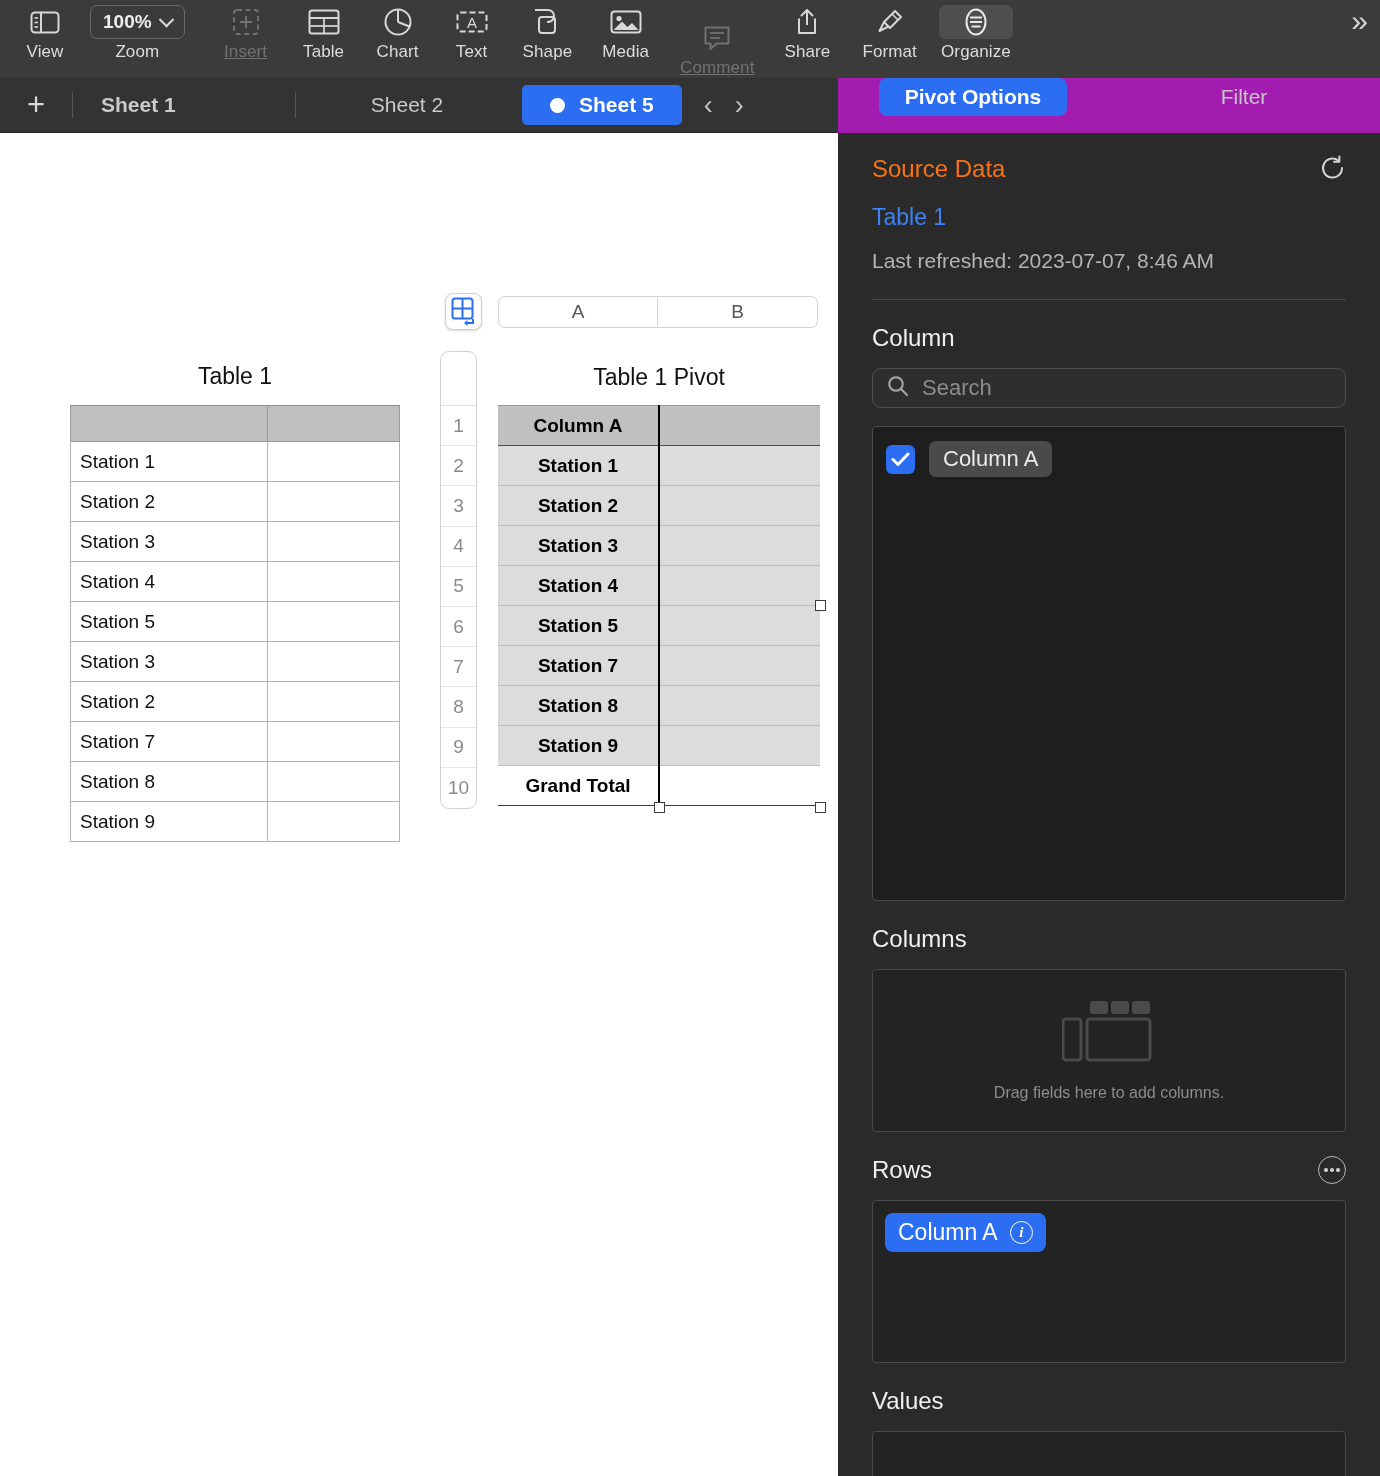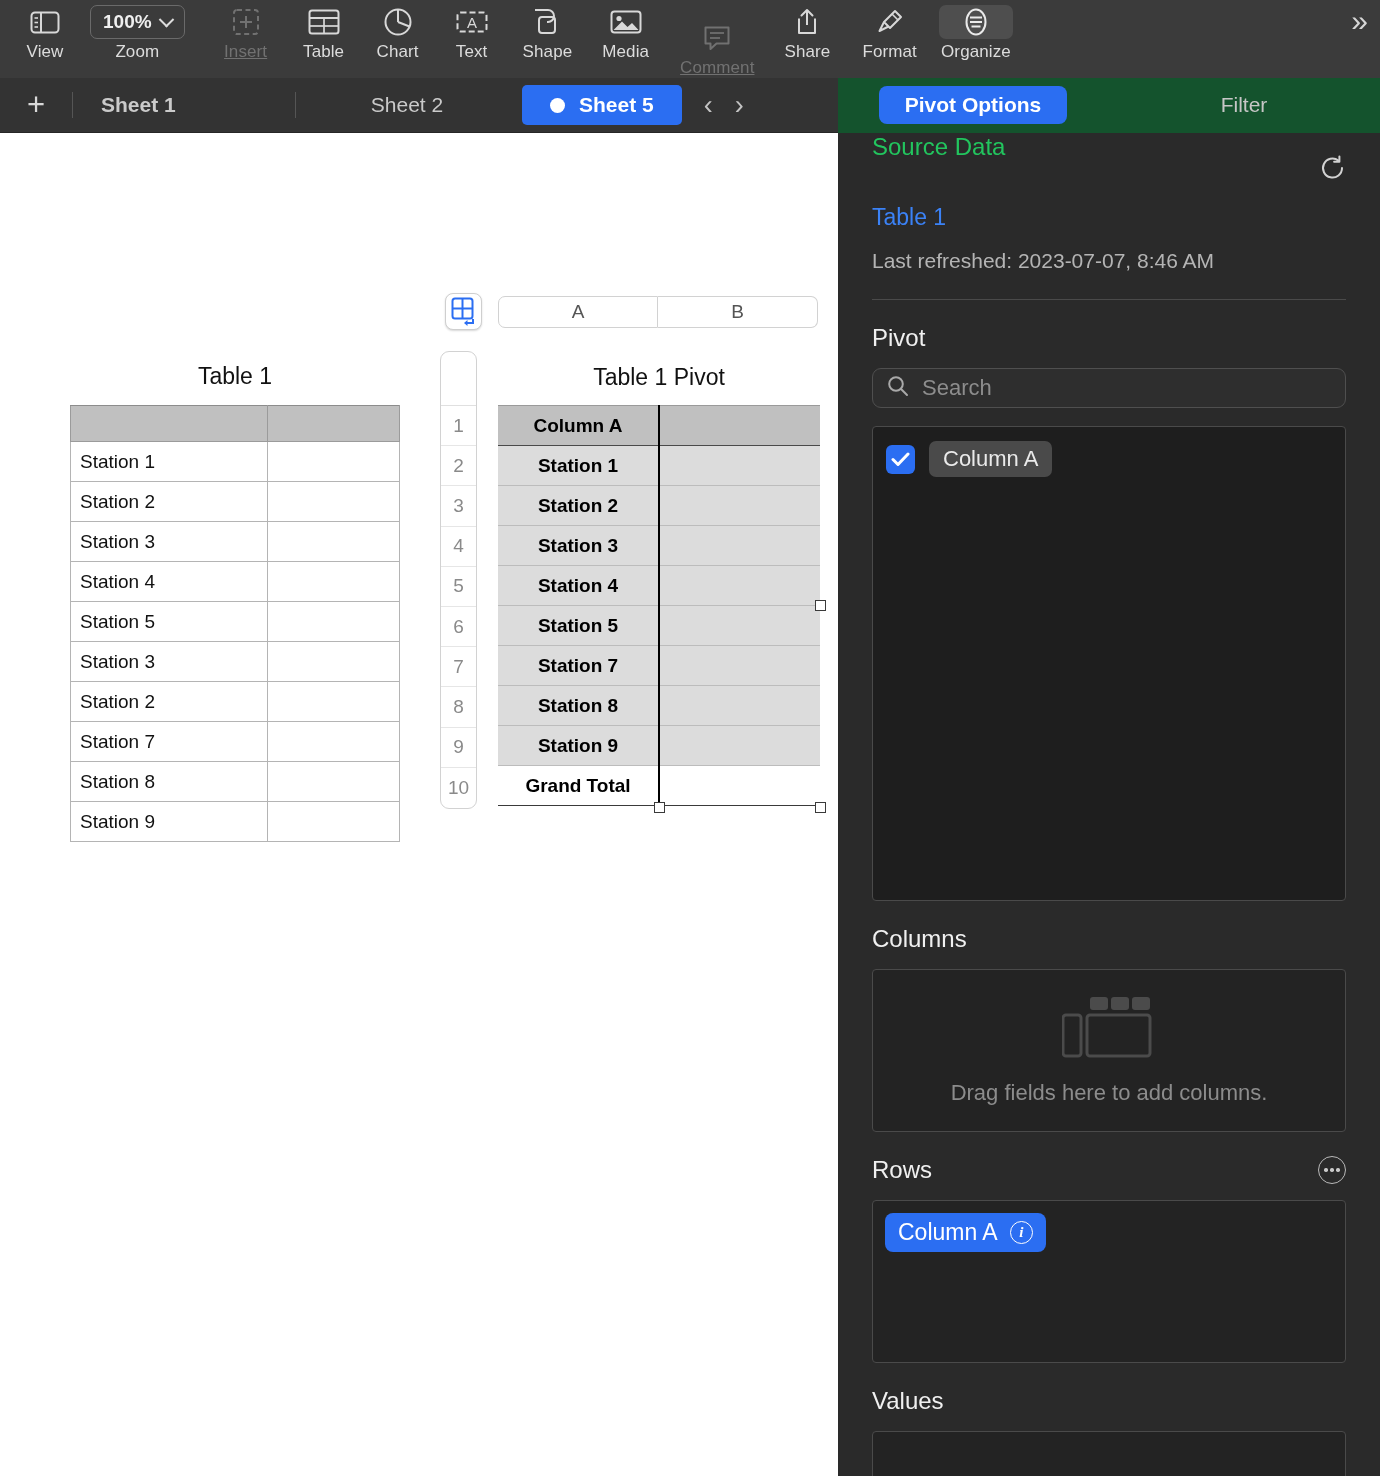--- a/index.html
+++ b/index.html
@@ -48,21 +48,21 @@
     color: #cacaca; font-size: 21px; padding: 0 28px; height: 40px;
     display: flex; align-items: center; justify-content: center; white-space: nowrap;
   }
   .sheet-tab.sel {
     background: #2b6ef2; color: #fff; border-radius: 5px; font-weight: bold; gap: 14px; margin: 0 4px;
   }
   .sheet-dot { width: 15px; height: 15px; border-radius: 50%; background: #fff; }
   .navarrows { display: flex; align-items: center; gap: 22px; margin-left: 18px; color: #c3c3c3; }
   .navarrow { font-size: 27px; line-height: 27px; font-weight: 300; }
 
-  .pane-tabs { width: 542px; height: 55px; display: flex; align-items: center; background: #14532d; }
+  .pane-tabs { width: 542px; height: 55px; display: flex; background: #a21caf; }
   .pane-tab { font-size: 21px; padding: 0 26px; height: 38px; display: flex; align-items: center;
     justify-content: center; color: #c6c6c6; border-radius: 8px; white-space: nowrap; }
   .pane-tab.sel { background: #2b6ef2; color: #fff; font-weight: bold; }
   .pt-wrap1 { width: 270px; display: flex; justify-content: center; }
   .pt-wrap2 { width: 272px; display: flex; justify-content: center; }
 
   
   .body { flex: 1; display: flex; min-height: 0; }
   .canvas { width: 838px; background: #fff; position: relative; overflow: hidden; }
   .panel { width: 542px; background: #2a2a2a; position: relative; overflow: hidden; color: #e8e8e8; }
@@ -110,21 +110,21 @@
   .pvt tr.head td.a { border-top: 1px solid #9a9a9a; }
   .pvt tr.head td.b { border-top: 1px solid #9a9a9a; }
   .pvt tr.data td { background: #dcdcdc; }
   .pvt tr.total td { background: #fff; border-top: 1px solid #3a3a3a; border-bottom: 1px solid #3a3a3a; }
   .pvt tr.data:last-of-type td { border-bottom: none; }
 
   .handle { position: absolute; width: 11px; height: 11px; background: #fff; border: 1px solid #3a3a3a; }
 
   
   .p-pad { padding: 0 34px; }
-  .p-h1 { font-size: 24px; color: #22c55e; }
+  .p-h1 { font-size: 24px; color: #f97316; margin-top: 22px; }
   .srcrow { display: flex; align-items: flex-start; justify-content: space-between; }
   .refresh { color: #d6d6d6; margin-top: 22px; }
   .src-link { font-size: 23px; color: #3b82f6; margin-top: 18px; display: inline-block; }
   .lastrefresh { font-size: 21px; color: #b4b4b4; margin-top: 18px; }
   .divider { height: 1px; background: #4a4a4a; margin: 26px 34px 0 34px; }
   .p-h2 { font-size: 24px; color: #f0f0f0; margin-top: 24px; }
 
   .searchbox {
     display: flex; align-items: center; gap: 13px; height: 40px; margin-top: 16px;
     border: 1px solid #4f4f4f; border-radius: 9px; background: #2e2e2e; padding: 0 14px;
@@ -140,21 +140,21 @@
      display: flex; align-items: center; justify-content: center; }
   .chip-grey {
     background: #4a4a4a; border-radius: 7px; padding: 5px 14px; font-size: 22px; color: #eaeaea;
   }
 
   .dropzone {
     margin-top: 16px; border: 1px solid #4a4a4a; border-radius: 4px; background: #232323;
     display: flex; flex-direction: column; align-items: center; justify-content: center;
   }
   .dz-cols { height: 163px; gap: 16px; }
-  .dz-hint { font-size: 22px; color: #8c8c8c; }
+  .dz-hint { font-size: 16px; color: #8c8c8c; }
   .dz-rows { height: 163px; align-items: flex-start; justify-content: flex-start; padding: 12px; }
   .dz-values { height: 56px; }
 
   .rowshdr { display: flex; align-items: center; justify-content: space-between; margin-top: 24px; }
   .ell-btn { width: 28px; height: 28px; border: 1.6px solid #b9b9b9; border-radius: 50%;
     display: flex; align-items: center; justify-content: center; gap: 2.5px; }
   .ell-dot { width: 3.4px; height: 3.4px; border-radius: 50%; background: #c9c9c9; }
 
   .chip-blue {
     background: #2b6ef2; border-radius: 8px; padding: 6px 13px; font-size: 23px; color: #fff;
@@ -484,21 +484,21 @@
               </svg>
           </div>
         </div>
         <div class="src-link">Table 1</div>
         <div class="lastrefresh">Last refreshed: 2023-07-07, 8:46 AM</div>
       </div>
 
       <div class="divider"></div>
 
       <div class="p-pad">
-        <div class="p-h2">Pivot</div>
+        <div class="p-h2">Column</div>
 
         <div class="searchbox">
           <span>
             <svg width="22" height="22" viewBox="0 0 22 22">
                 <circle cx="9" cy="9" r="6.8" fill="none" stroke="#a9a9a9" stroke-width="2"></circle>
                 <line x1="13.8" y1="13.8" x2="20" y2="20" stroke="#a9a9a9" stroke-width="2" stroke-linecap="round"></line>
               </svg>
           </span>
           <span class="ph">Search</span>
         </div>

